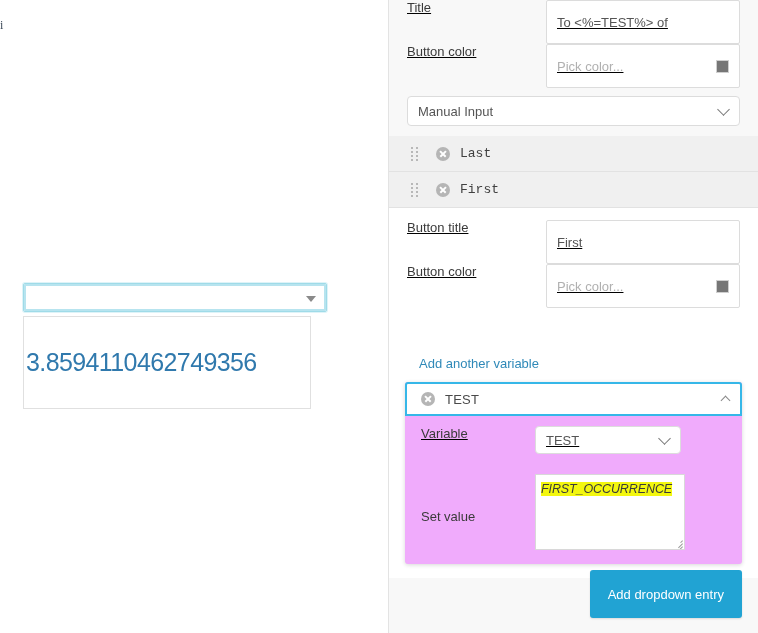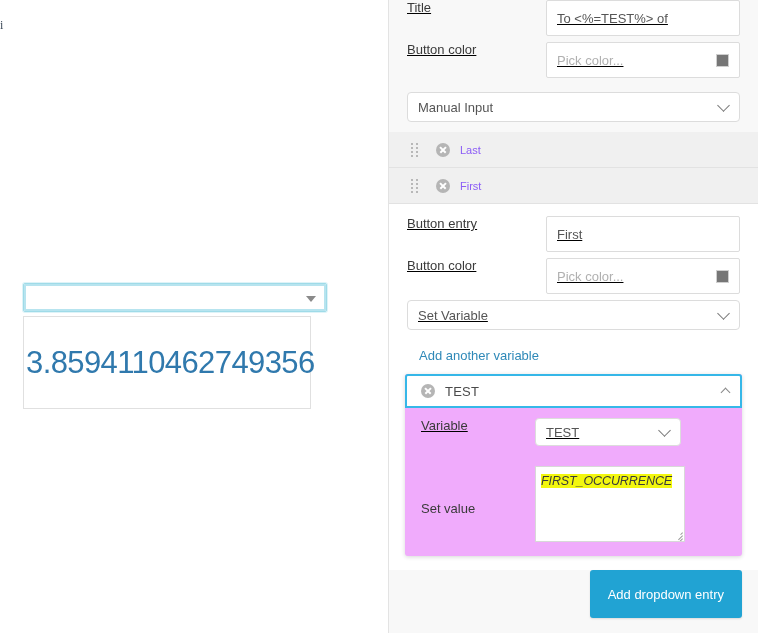--- a/index.html
+++ b/index.html
@@ -75,21 +75,21 @@
     width: 288px;
     height: 93px;
     border: 1px solid #e0e0e0;
     background: #ffffff;
     display: flex;
     align-items: center;
     justify-content: flex-start;
     padding: 0 2px;
   }
   .preview-result .big-number {
-    font-size: 31px;
+    font-size: 25px;
     color: #3079ad;
     letter-spacing: -0.6px;
     white-space: nowrap;
     font-family: "Liberation Sans", sans-serif;
     font-weight: 400;
   }
 
   
   .right-panel {
     position: relative;
@@ -123,21 +123,21 @@
     border-radius: 50%;
     background: #6f6f6f;
     color: #ffffff;
     font-size: 9px;
     font-weight: bold;
     line-height: 1;
     font-family: "Liberation Sans", sans-serif;
   }
   .text-input {
     flex: 1 1 auto;
-    height: 36px;
+    height: 44px;
     border: 1px solid #dcdcdc;
     background: #ffffff;
     border-radius: 2px;
     font-size: 13px;
     color: #555555;
     display: flex;
     align-items: center;
     padding: 0 10px;
   }
   .text-input.placeholder { color: #b0b0b0; }
@@ -216,21 +216,21 @@
   }
   .x-circle::before, .x-circle::after {
     content: "";
     position: absolute;
     left: 3px; top: 6.2px;
     width: 8px; height: 1.6px;
     background: #ffffff;
   }
   .x-circle::before { transform: rotate(45deg); }
   .x-circle::after  { transform: rotate(-45deg); }
-  .entry-row .entry-label { font-size: 11px; color: #8b5cf6; }
+  .entry-row .entry-label { font-size: 13px; color: #404040; font-family: Liberation Mono, monospace; }
 
   
   .entry-detail {
     background: #ffffff;
     padding: 12px 0 14px 0;
   }
 
   .link-row { padding: 4px 18px 10px 30px; }
   .blue-link {
     font-size: 13px;
@@ -410,37 +410,33 @@
         </span>
         <span class="x-circle"></span>
         <span class="entry-label">First</span>
       </div>
 
     </div>
 
     <div class="entry-detail">
 
       <div class="field-row">
-        <span class="field-label">Button entry</span>
+        <span class="field-label">Button title</span>
         <div class="text-input">First</div>
       </div>
 
       <div class="field-row">
         <span class="field-label">Button color</span>
         <div class="text-input color-input placeholder">
           <span>Pick color...</span>
           <span class="color-swatch"></span>
         </div>
       </div>
 
       <div class="field-row">
-        <div class="select-box" style="flex:1 1 auto;">
-          <span>Set Variable</span>
-          <span class="chev"></span>
-        </div>
       </div>
 
       <div class="link-row">
         <span class="blue-link">Add another variable</span>
       </div>
 
       <div class="var-card">
 
         <div class="var-header">
           <span class="x-circle"></span>

